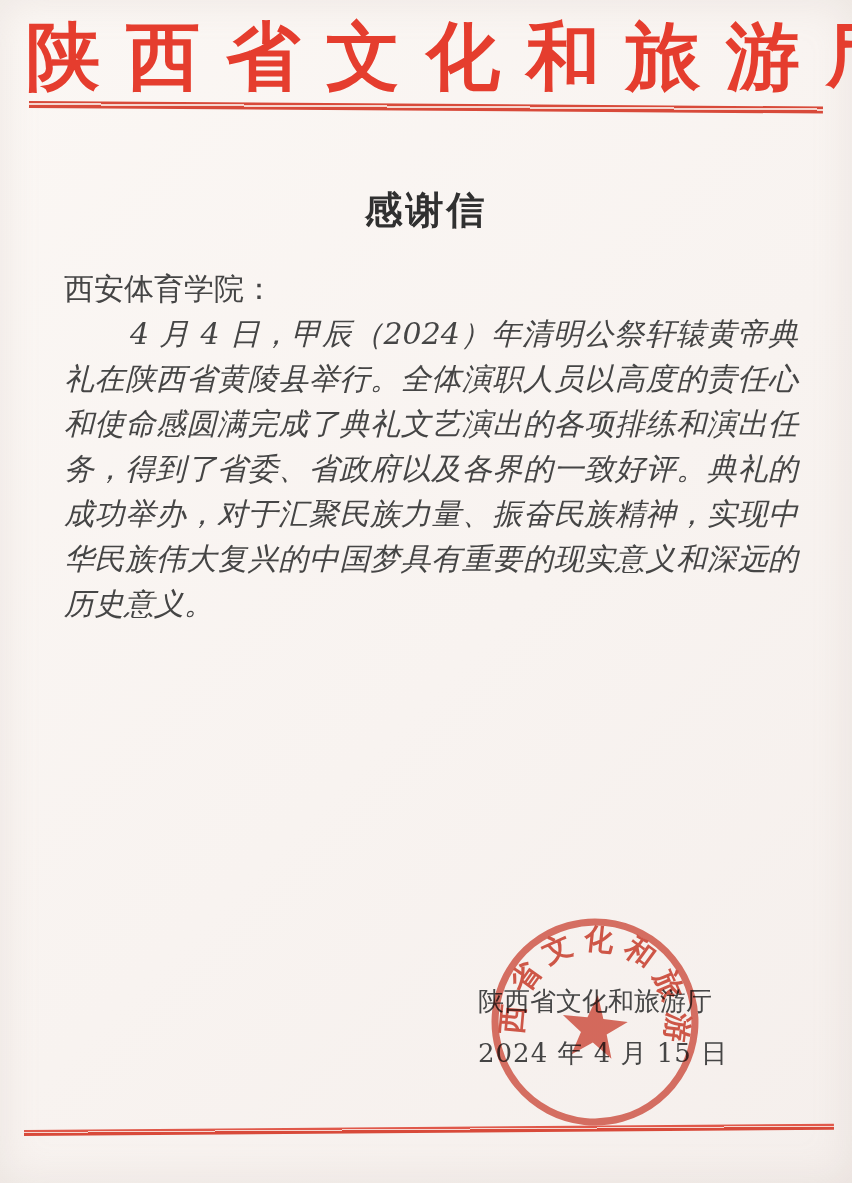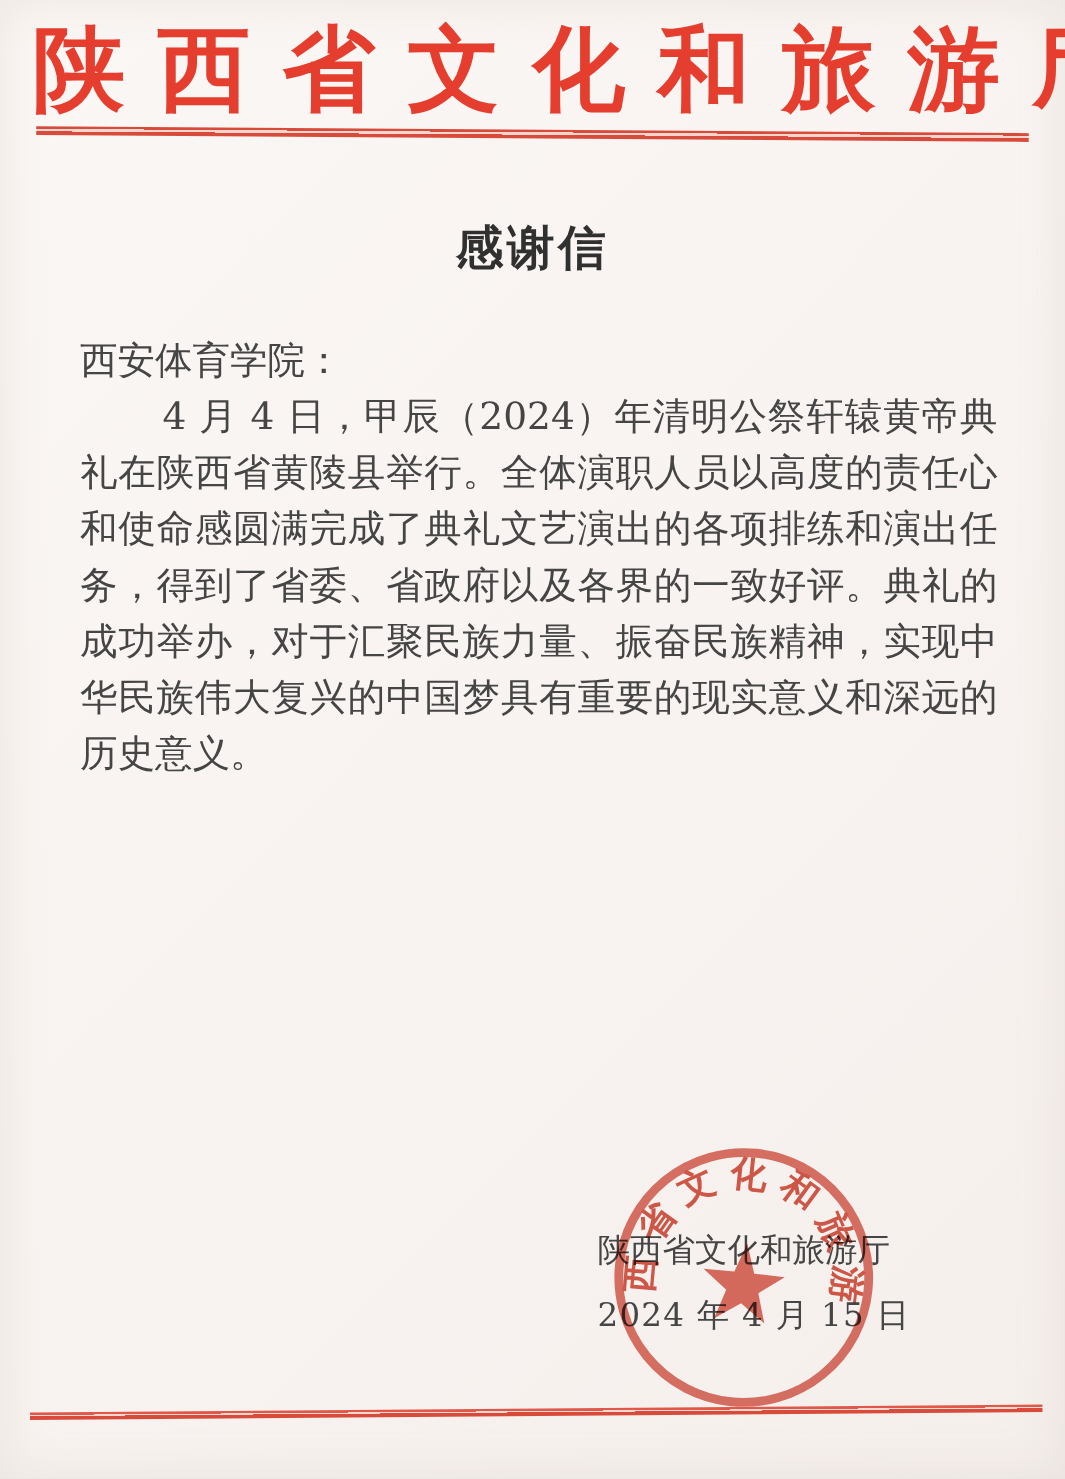--- a/index.html
+++ b/index.html
@@ -20,31 +20,31 @@
     color:#e53d2e;
     white-space:nowrap;
   }
   .header-rule{
     position:absolute;top:101px;left:29px;width:794px;height:7px;
     background:linear-gradient(to bottom,#d84a3a 0 2px,#f5d6cf 2px 4px,#d84a3a 4px 7px);
     transform:rotate(0.4deg);transform-origin:left center;
   }
   .letter-title{
     position:absolute;top:176px;left:0;right:0;
-    margin:0;text-align:center;
+    margin:12px;text-align:center;
     font-size:38px;line-height:44px;font-weight:600;
     letter-spacing:3px;color:#303030;
   }
   .letter-body{
     position:absolute;top:266px;left:64px;width:734px;
     font-size:30px;line-height:45px;color:#454545;
     text-align:justify;
   }
   .letter-body p{margin:0;}
-  .para{text-indent:2.2em;}
+  .para{text-indent:2.2em;font-style:italic;}
   .signature-block{
     position:absolute;top:986px;left:478px;width:234px;
     text-align:center;color:#454545;
   }
   .signature-org{font-size:26px;line-height:30px;white-space:nowrap;}
   .signature-date{font-size:26px;line-height:30px;margin-top:22px;white-space:nowrap;letter-spacing:1px;}
   .seal{
     position:absolute;left:489px;top:916px;width:212px;height:212px;
     transform:rotate(6deg);
     mix-blend-mode:multiply;

